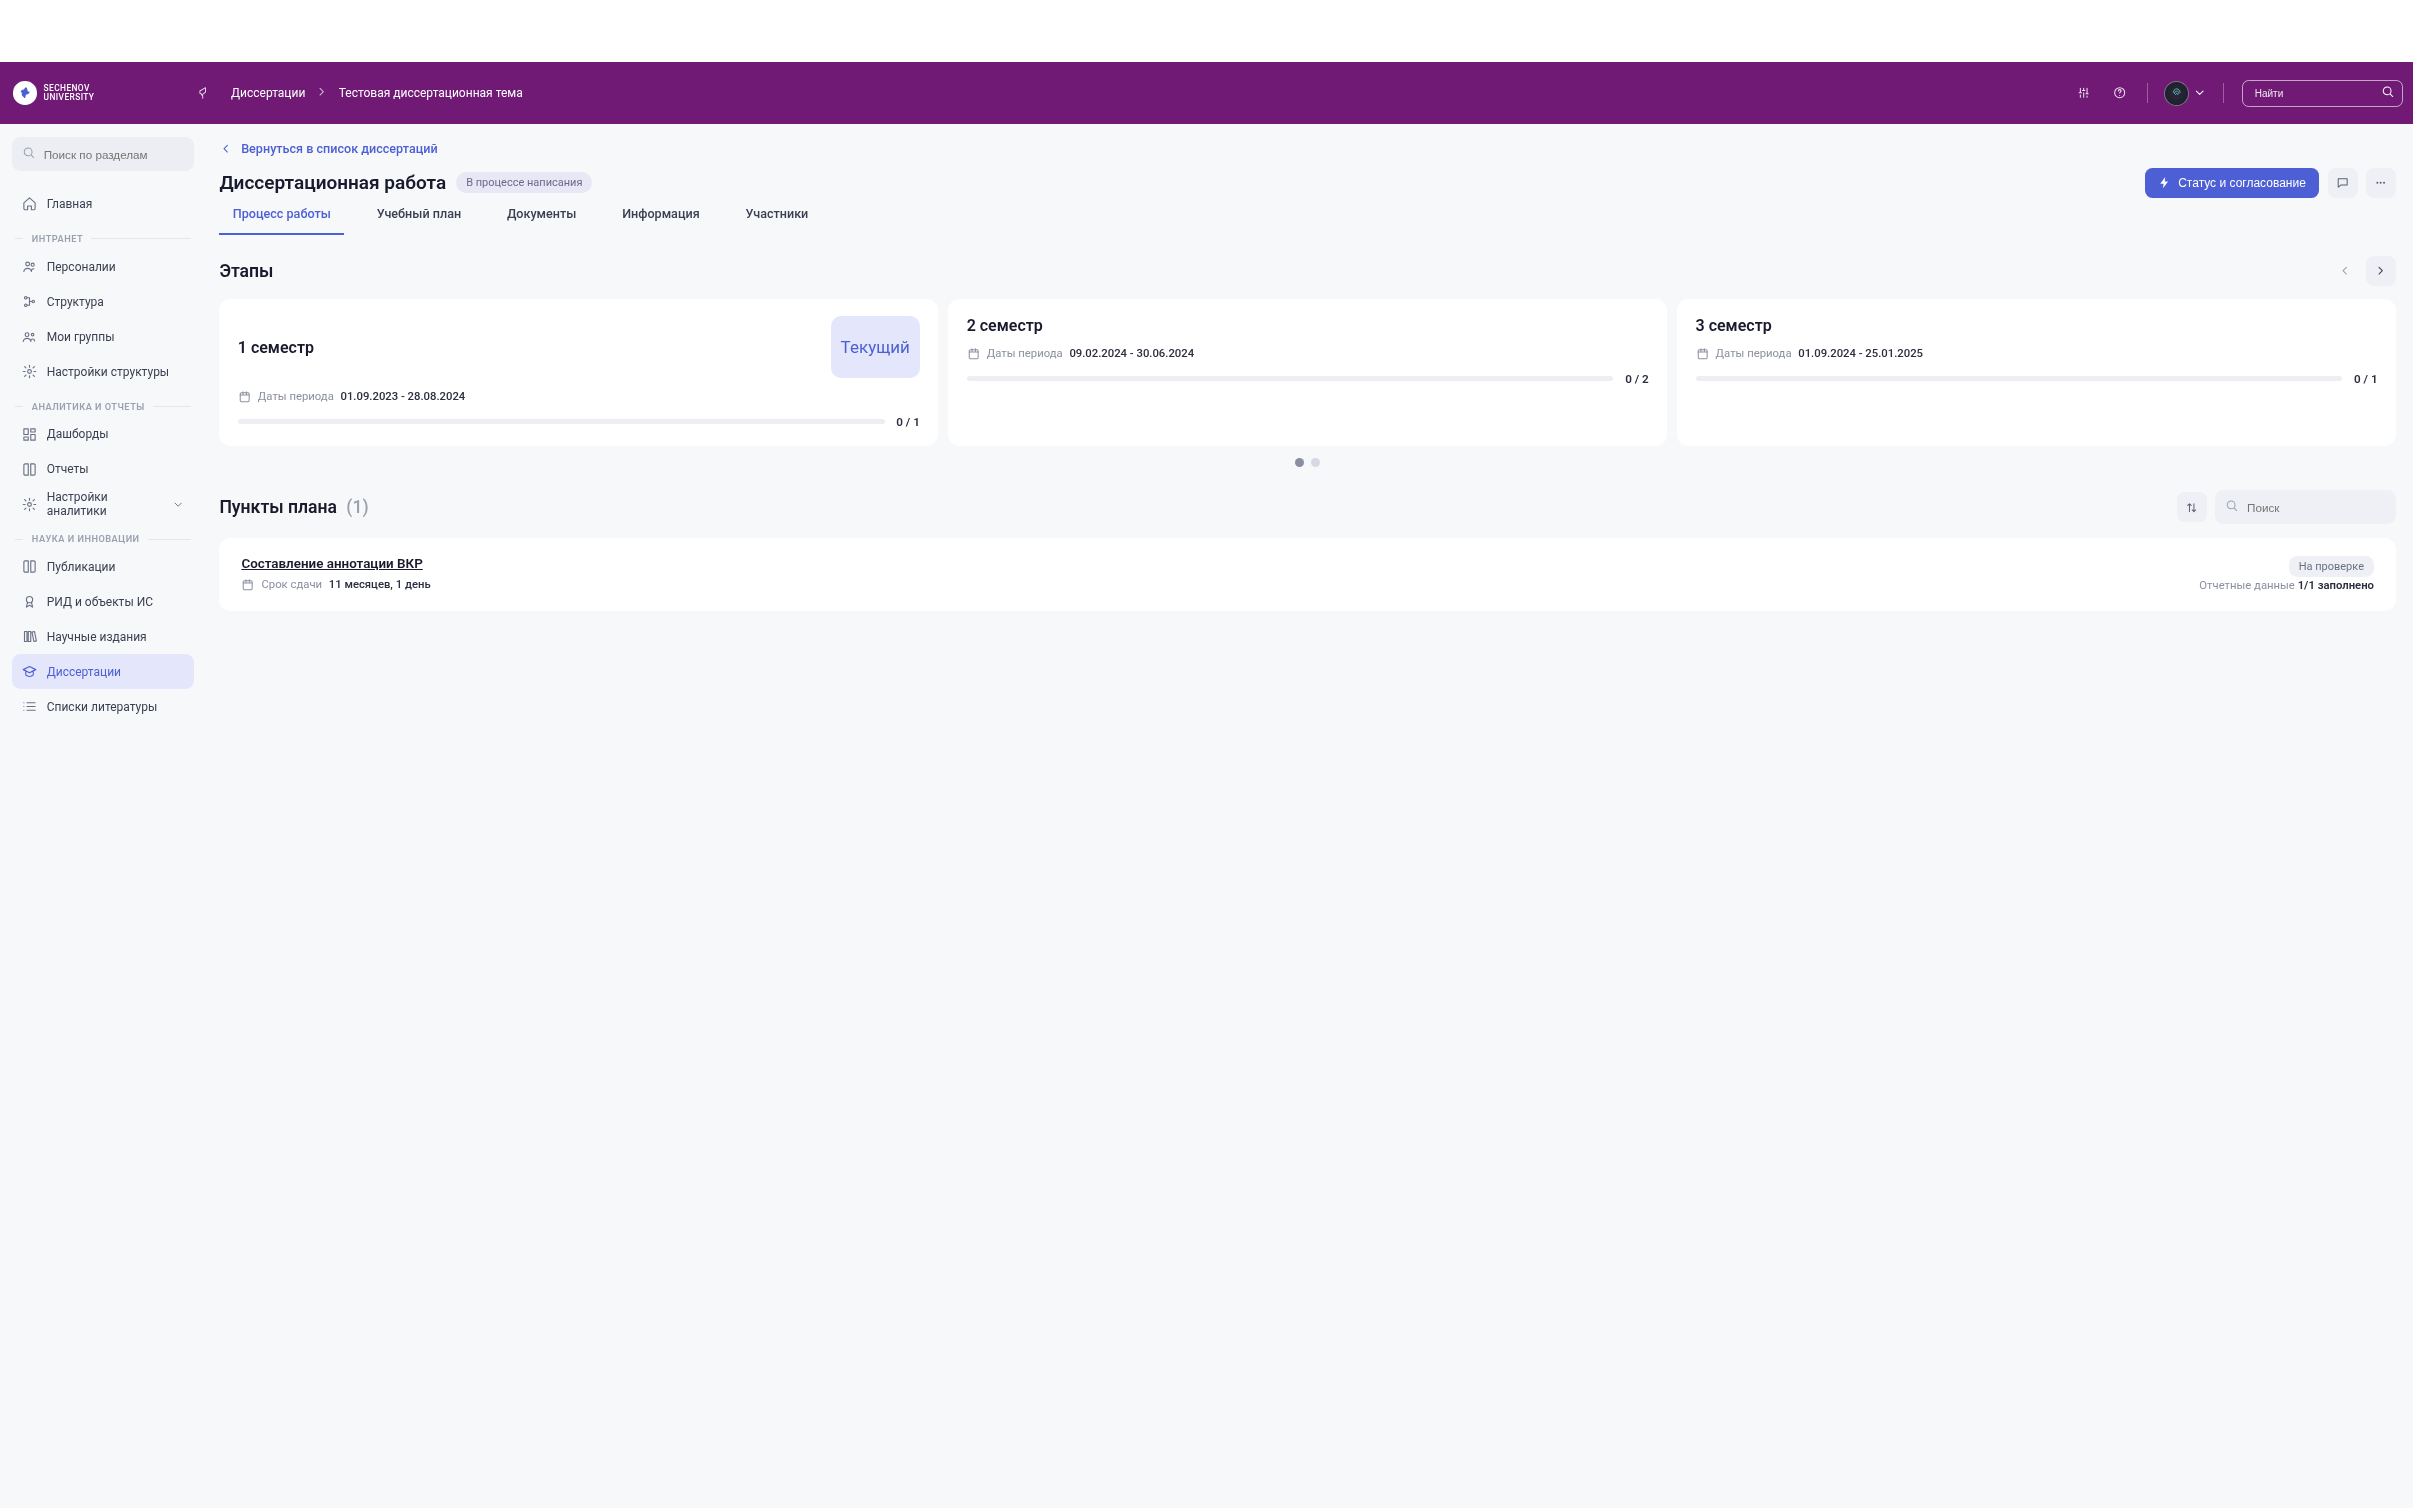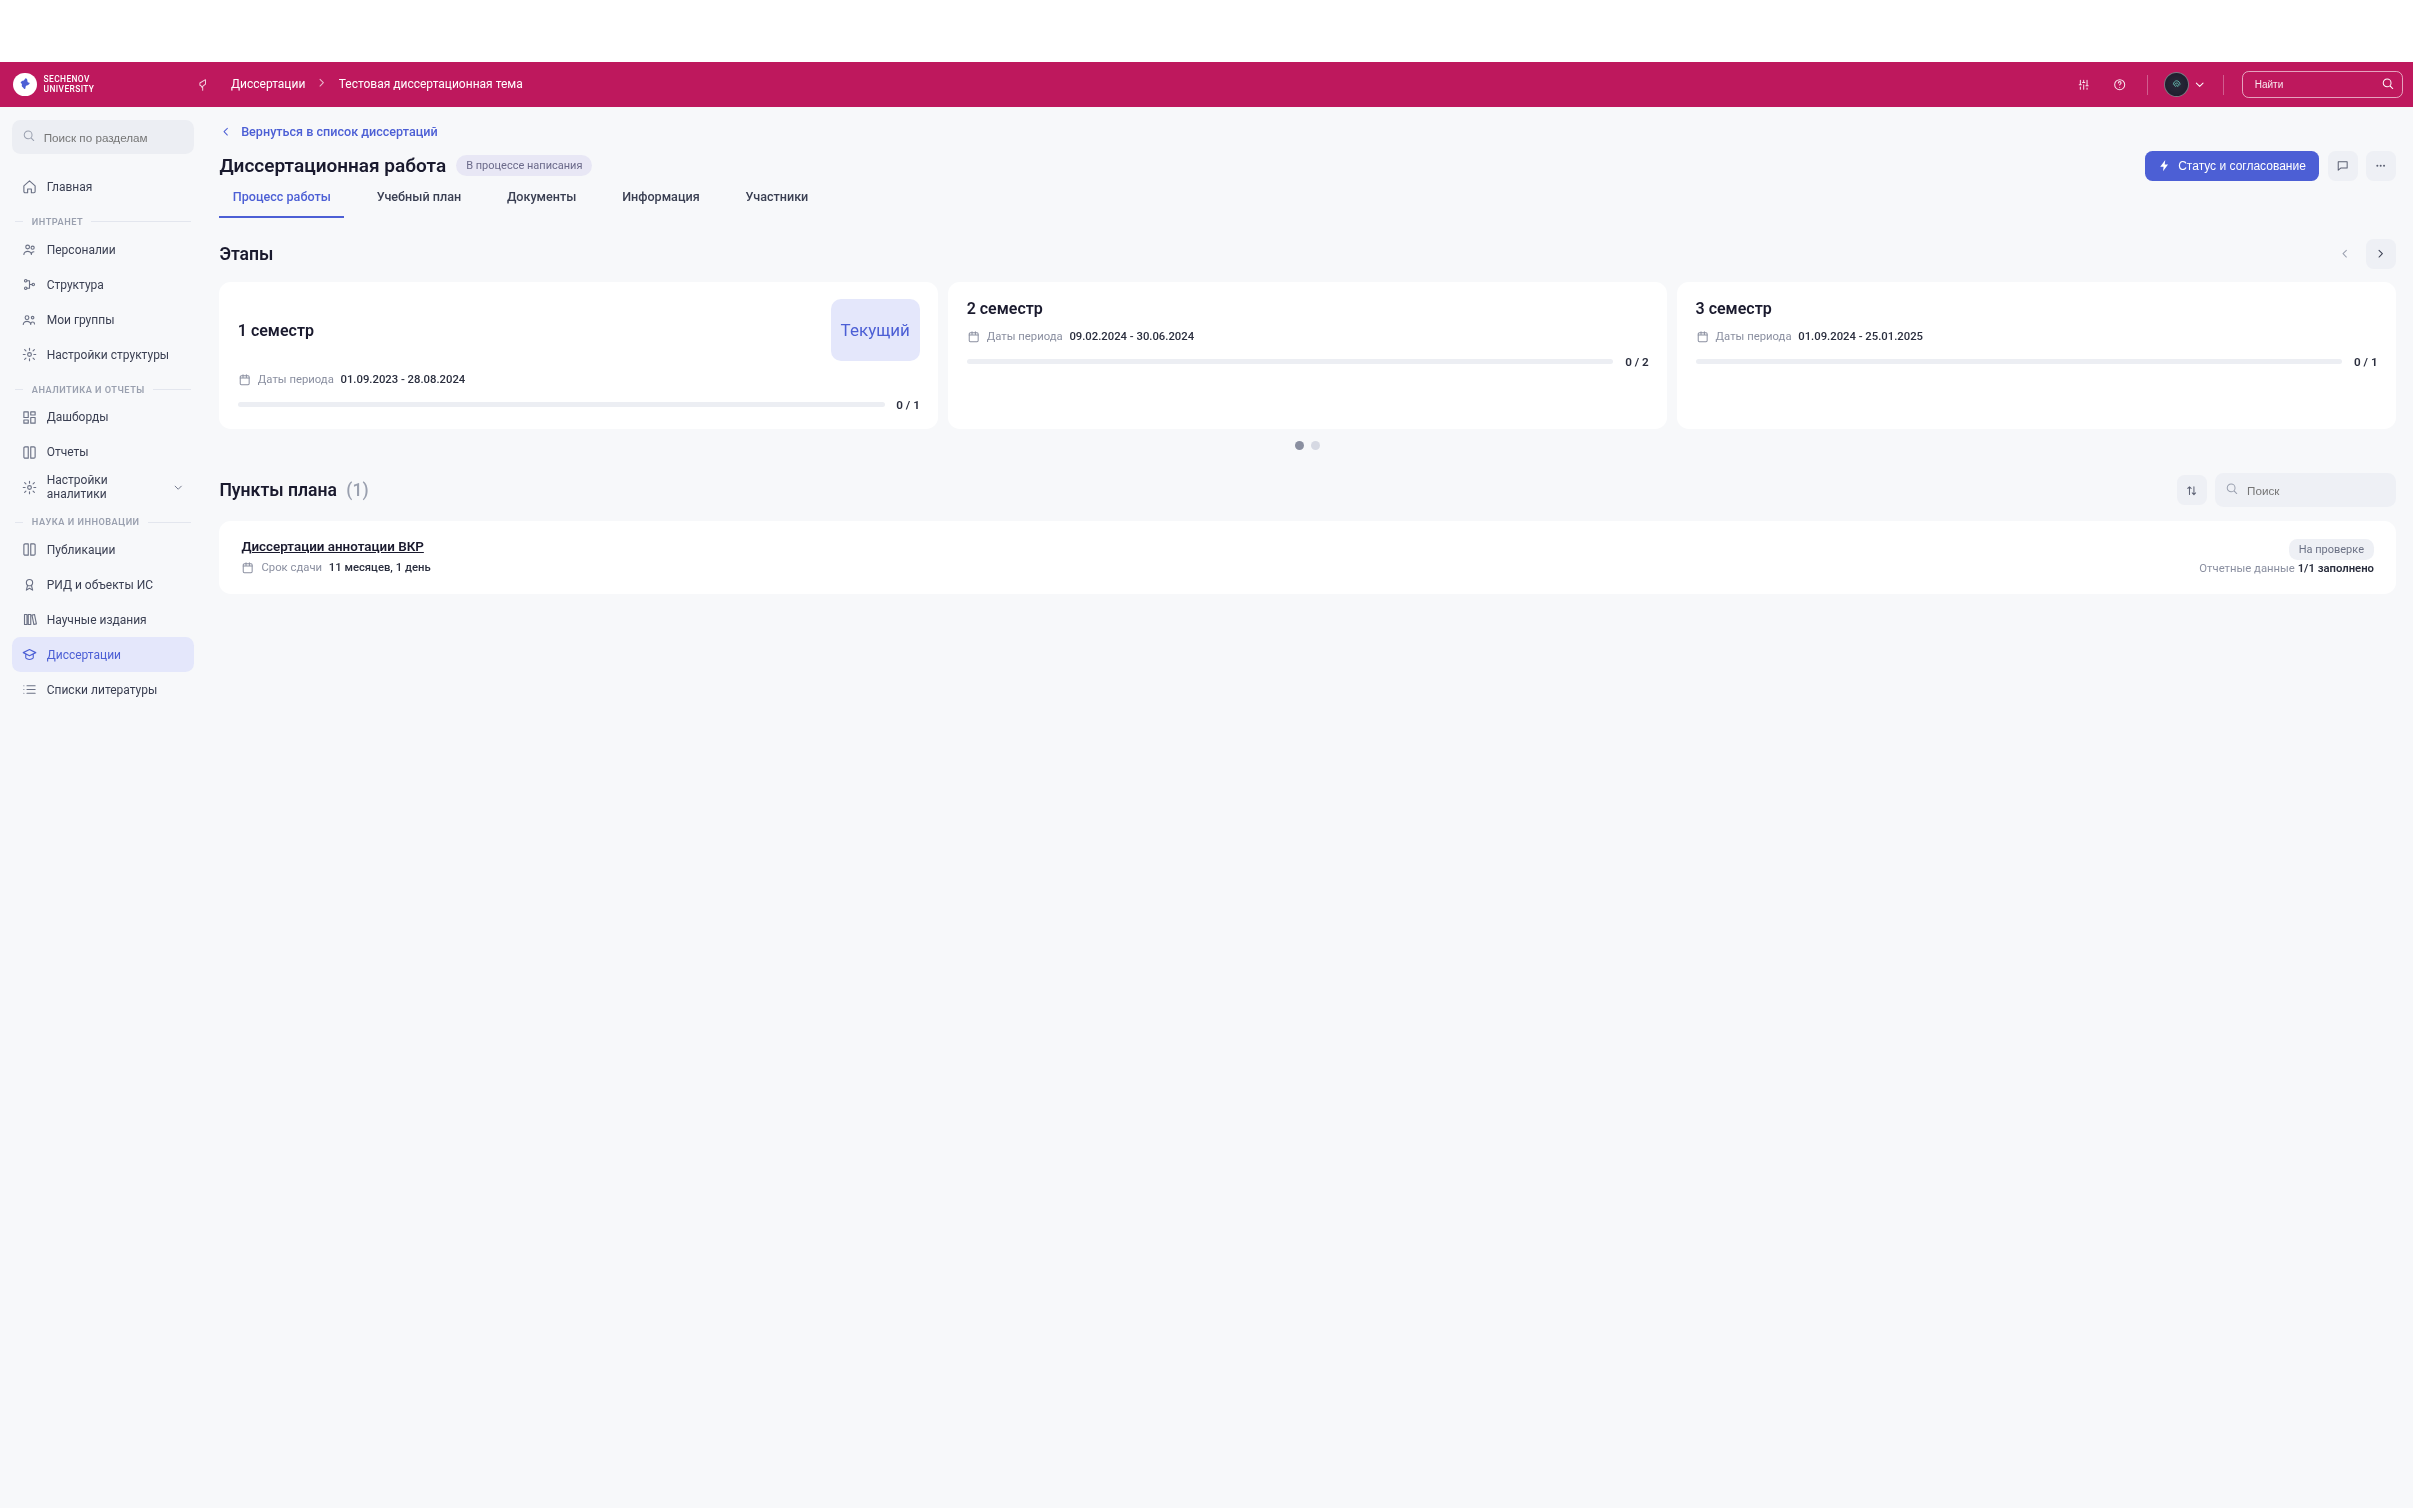--- a/index.html
+++ b/index.html
@@ -1,18 +1,18 @@
 <!DOCTYPE html>
 <html style="font-size:13.4px"><head>
 <meta charset="utf-8">
 <style>
 * { margin: 0; padding: 0; box-sizing: border-box; }
 body { font-family: -apple-system, BlinkMacSystemFont, 'Segoe UI', Roboto, sans-serif; background: #f7f8fa; color: #1a1a2e; }
 .app { display: flex; flex-direction: column; height: 100vh; }
-.topbar { background: #be185d; height: 45px; display: flex; align-items: center; padding: 0 10px; color: #fff; }
+.topbar { background: #701a75; height: 62px; display: flex; align-items: center; padding: 0 10px; color: #fff; }
 .logo { display: flex; align-items: center; gap: 6.7px; padding: 0 3.4px; }
 .logo-mark { width: 23.5px; height: 23.5px; background: #fff; border-radius: 50%; display:flex; align-items:center; justify-content:center; }
 .logo-mark svg { width: 15px; height: 15px; fill: #4c5fd5; }
 .logo-text { display:flex; flex-direction:column; font-size:8.4px; line-height:1.1; letter-spacing:0.4px; font-weight:500; }
 .pin-btn { margin-left: auto; width: 27px; height: 27px; display:flex; align-items:center; justify-content:center; color:#fff; opacity:0.8; cursor:pointer; border-radius:5px; }
 .sidebar-header { width: 206px; display:flex; align-items:center; }
 .breadcrumb { display:flex; align-items:center; gap: 10px; font-size: 12px; margin-left: 15px; }
 .breadcrumb a { color:#fff; text-decoration:none; }
 .breadcrumb-arrow { opacity:0.7; }
 .topbar-right { margin-left:auto; display:flex; align-items:center; gap:6.7px; }
@@ -429,21 +429,21 @@
                 </svg>
             </span>
             <input class="plan-search" placeholder="Поиск" style="">
           </div>
         </div>
       </div>
 
       <div id="plan-container">
           <div class="plan-item">
     <div class="plan-left">
-      <a class="plan-name">Диссертации аннотации ВКР</a>
+      <a class="plan-name">Составление аннотации ВКР</a>
       <div class="plan-meta">
         <svg class="i" viewBox="0 0 24 24">
                   <rect x="4" y="5" width="16" height="16" rx="2"></rect>
                   <path d="M4 9h16M9 3v4M15 3v4"></path>
                 </svg>
         <span>Срок сдачи</span>
         <span class="dval">11 месяцев, 1 день</span>
       </div>
     </div>
     <div class="plan-right">

